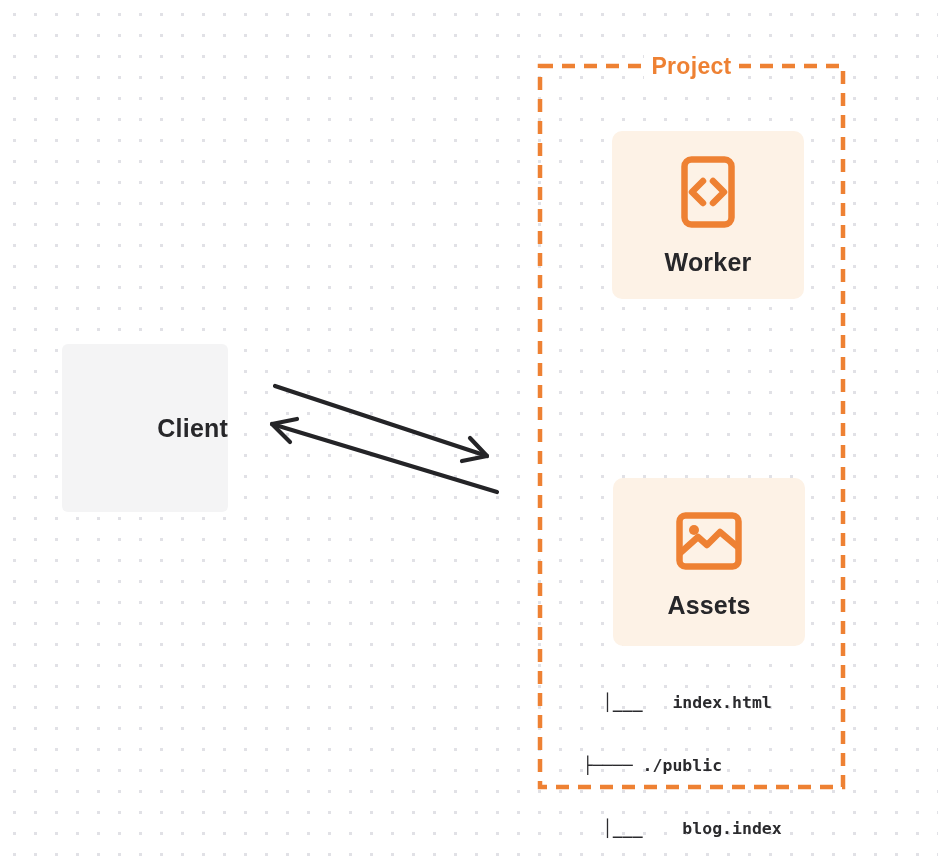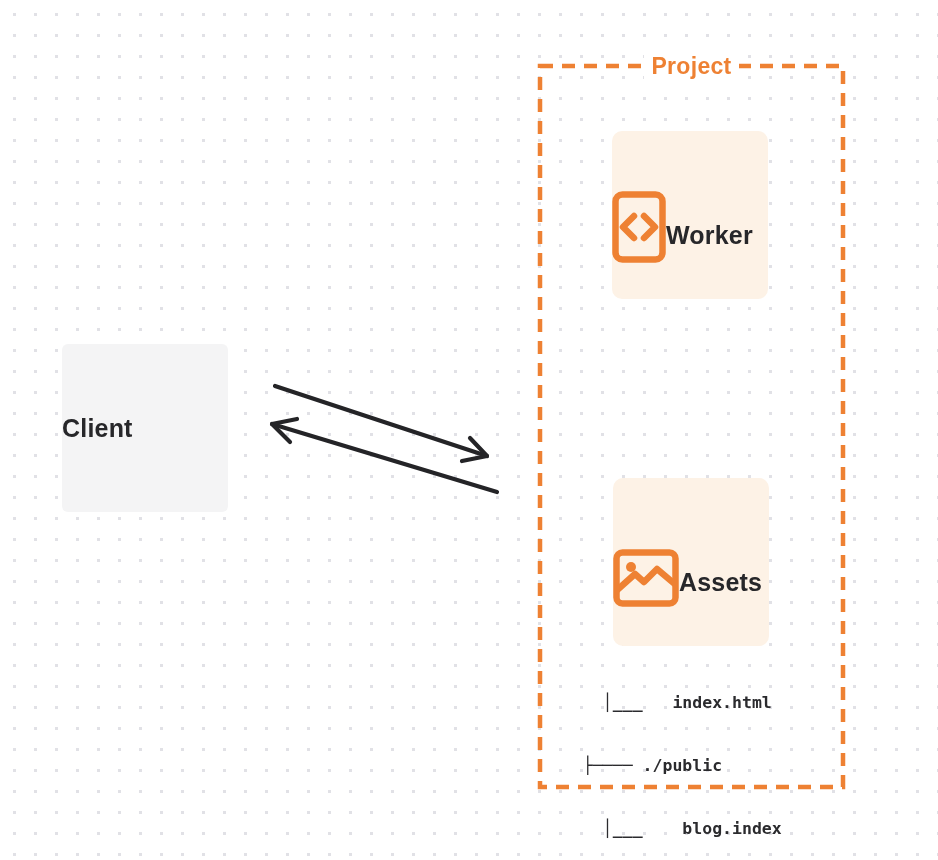--- a/index.html
+++ b/index.html
@@ -24,21 +24,21 @@
   }
 
   .client-box {
     position: absolute;
     left: 62px; top: 344px;
     width: 166px; height: 168px;
     background: #f4f4f5;
     border-radius: 6px;
     display: flex;
     align-items: center;
-    justify-content: flex-start;
+    justify-content: flex-end;
   }
   .client-box .label {
     font-size: 25px;
     font-weight: bold;
     color: #27272a;
     letter-spacing: 0.2px;
   }
 
   .request-label {
     position: absolute;
@@ -63,25 +63,25 @@
     padding: 0 7px;
     font-size: 23px;
     font-weight: bold;
     color: #ee8133;
     letter-spacing: 0.3px;
     line-height: 28px;
   }
 
   .card {
     position: absolute;
-    width: 156px; height: 168px;
+    width: 192px; height: 168px;
     background: #fdf2e6;
     border-radius: 10px;
     display: flex;
-    flex-direction: row;
+    flex-direction: column;
     align-items: center;
     justify-content: flex-start;
     padding-top: 23px;
   }
   .card.worker { left: 612px; top: 131px; }
   .card.assets { left: 613px; top: 478px; }
   .card .icon-wrap { height: 76px; display: flex; align-items: center; justify-content: center; }
   .card.assets .icon-wrap { height: 64px; margin-top: 8px; }
   .card .card-label {
     margin-top: 18px;

